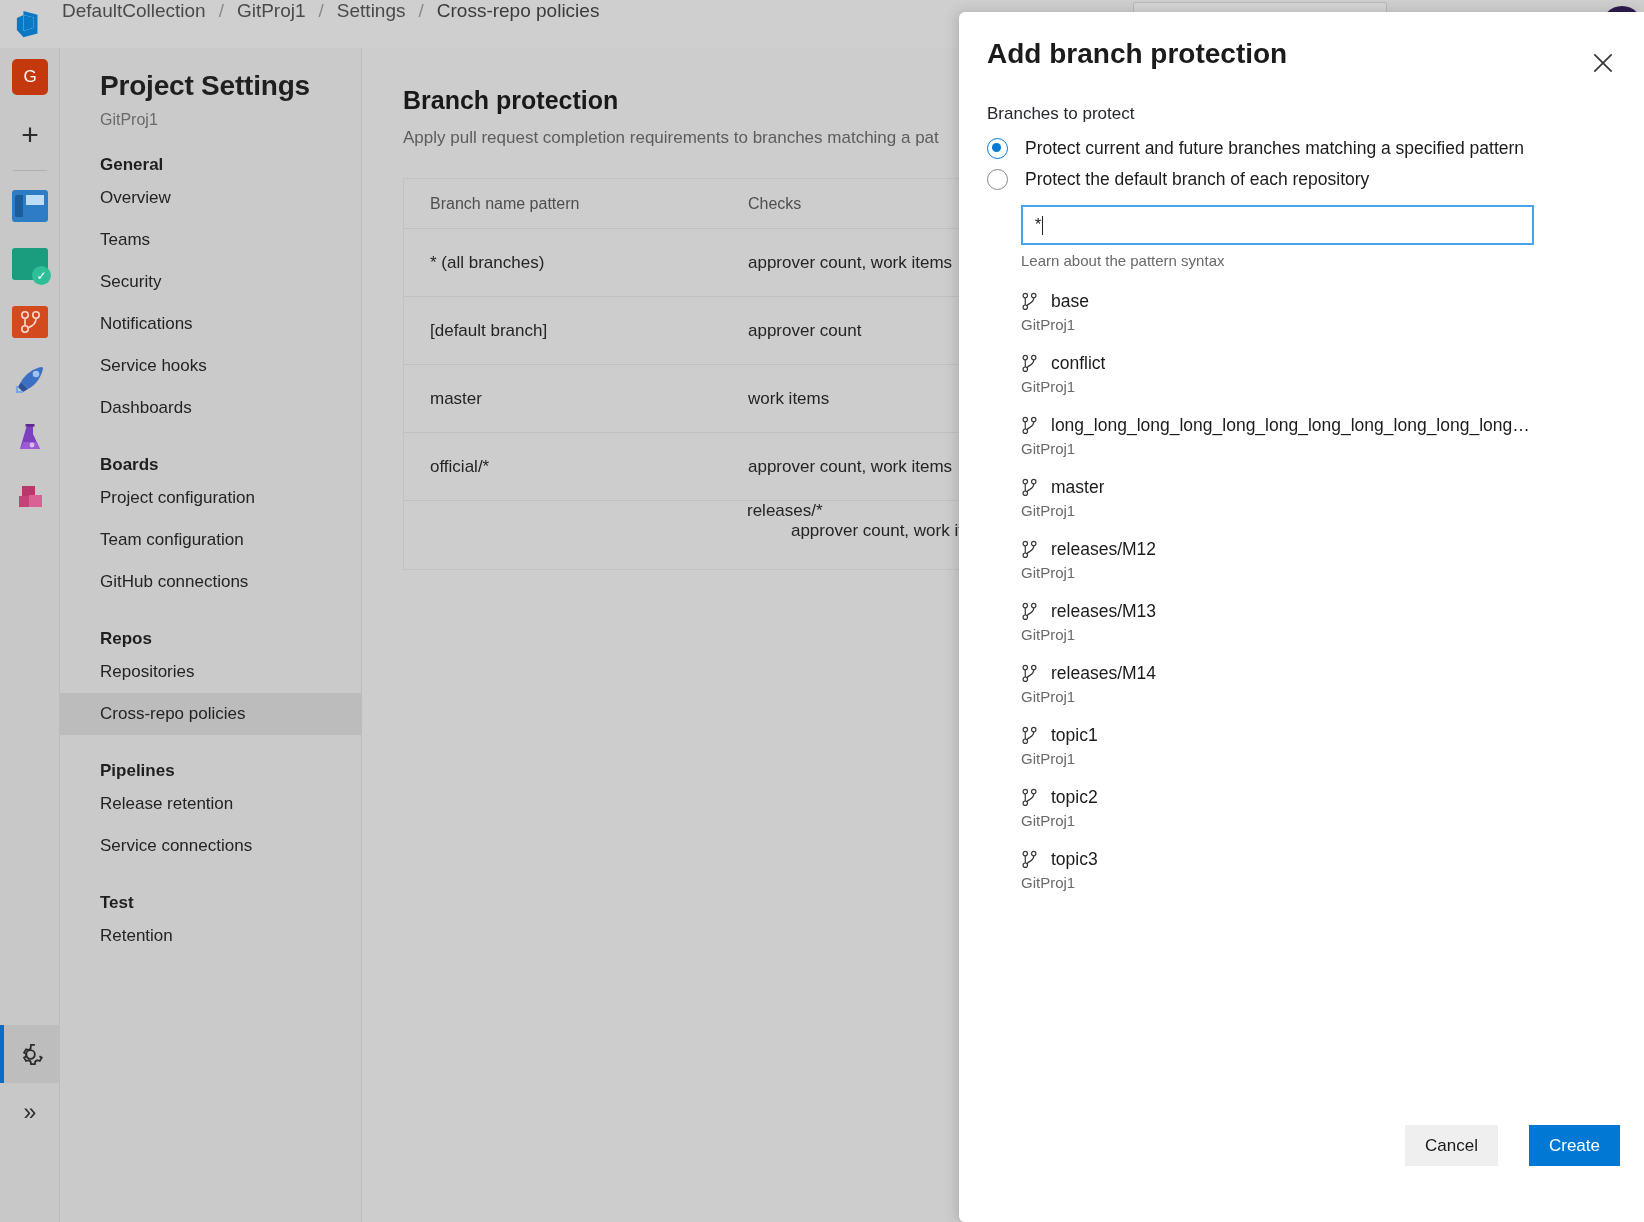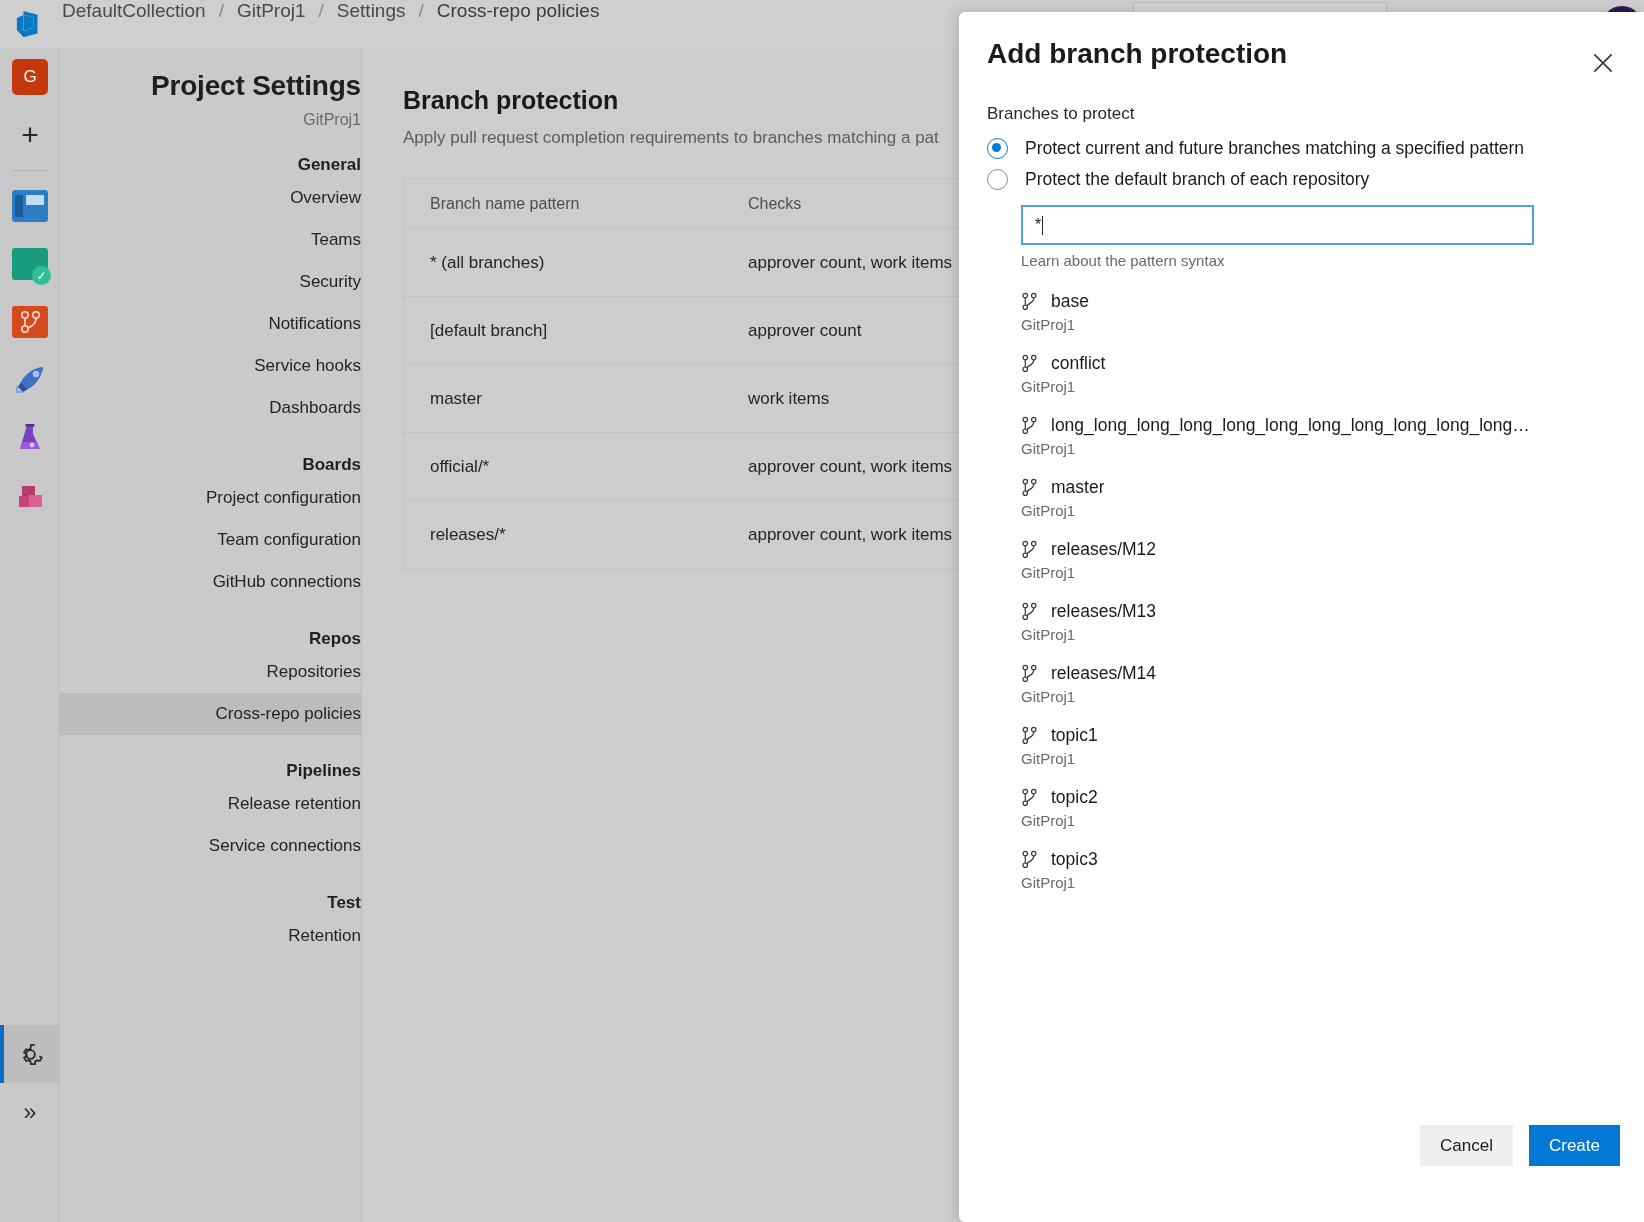--- a/index.html
+++ b/index.html
@@ -71,36 +71,36 @@
     background: #bdbdbd; position: relative;
   }
   .rail-gear:before {
     content: ""; position: absolute; left: 0; top: 0; width: 4px; height: 58px; background: #0a6cc4;
   }
   .rail-expand { width: 60px; height: 58px; display:flex; align-items:center; justify-content:center; font-size: 23px; color:#2f2f2f; }
 
   
   .psnav {
     position: absolute; left: 60px; top: 48px; width: 302px; height: 1174px;
-    background: #cacaca; border-right: 1px solid #bdbdbd; text-align: right;
+    background: #cacaca; border-right: 1px solid #bdbdbd;
   }
   .ps-title { font-size: 28px; font-weight: bold; color: #1f1f1f; padding: 22px 0 0 40px; letter-spacing: -0.2px; }
   .ps-sub { font-size: 16px; color: #6a6a6a; padding: 9px 0 0 40px; }
   .ps-group { font-size: 17px; font-weight: bold; color: #1f1f1f; padding: 26px 0 2px 40px; }
   .ps-link { font-size: 17px; color: #242424; padding: 11px 0 11px 40px; }
   .ps-link.active { background: #bcbcbc; }
 
   
   .main { position: absolute; left: 362px; top: 48px; right: 0; bottom: 0; background: #cdcdcd; }
   .main-title { font-size: 25px; font-weight: bold; color: #191919; padding: 38px 0 0 41px; }
   .main-desc { font-size: 17px; color: #5d5d5d; padding: 13px 0 0 41px; }
   .tbl { margin: 30px 0 0 41px; width: 980px; border: 1px solid #c2c2c2; background: #cdcdcd; }
   .tbl-head { display: flex; height: 50px; align-items: center; border-bottom: 1px solid #c0c0c0; }
   .tbl-row  { display: flex; height: 68px; align-items: center; border-bottom: 1px solid #c0c0c0; }
-  .tbl-row:last-child { border-bottom: none; }
+  .tbl-row:last-child { border-bottom: none; flex-direction: column; }
   .c1 { width: 344px; padding-left: 26px; }
   .c2 { flex: 1; }
   .th { font-size: 16px; color: #4f4f4f; }
   .td { font-size: 17px; color: #252525; }
 
   
   .dialog {
     position: absolute; left: 959px; top: 12px; width: 685px; height: 1210px;
     background: #ffffff; border-radius: 6px 0 0 6px;
     box-shadow: -2px 0 14px rgba(0,0,0,0.16);
@@ -141,21 +141,21 @@
   .branch-name {
     display: flex; align-items: center; font-size: 17.5px; color: #1b1b1b;
     white-space: nowrap; overflow: hidden; text-overflow: ellipsis;
     max-width: 513px;
   }
   .branch-name .bn-txt { overflow: hidden; text-overflow: ellipsis; white-space: nowrap; }
   .branch-icon { flex: none; margin-right: 13px; display: flex; align-items: center; }
   .branch-repo { font-size: 15px; color: #6a6a6a; margin-top: 4px; }
 
   .dlg-footer {
-    position: absolute; right: 24px; bottom: 56px; display: flex; gap: 16px;
+    position: absolute; right: 24px; bottom: 56px; display: flex; gap: 31px;
   }
   .btn { height: 41px; min-width: 84px; padding: 0 20px; font-size: 17px;
          display: flex; align-items: center; justify-content: center; cursor: pointer; border: none; }
   .btn-cancel { background: #efefef; color: #1b1b1b; }
   .btn-create { background: #0078d4; color: #ffffff; }
 </style>
 </head>
 <body>
 
 <div id="app">

